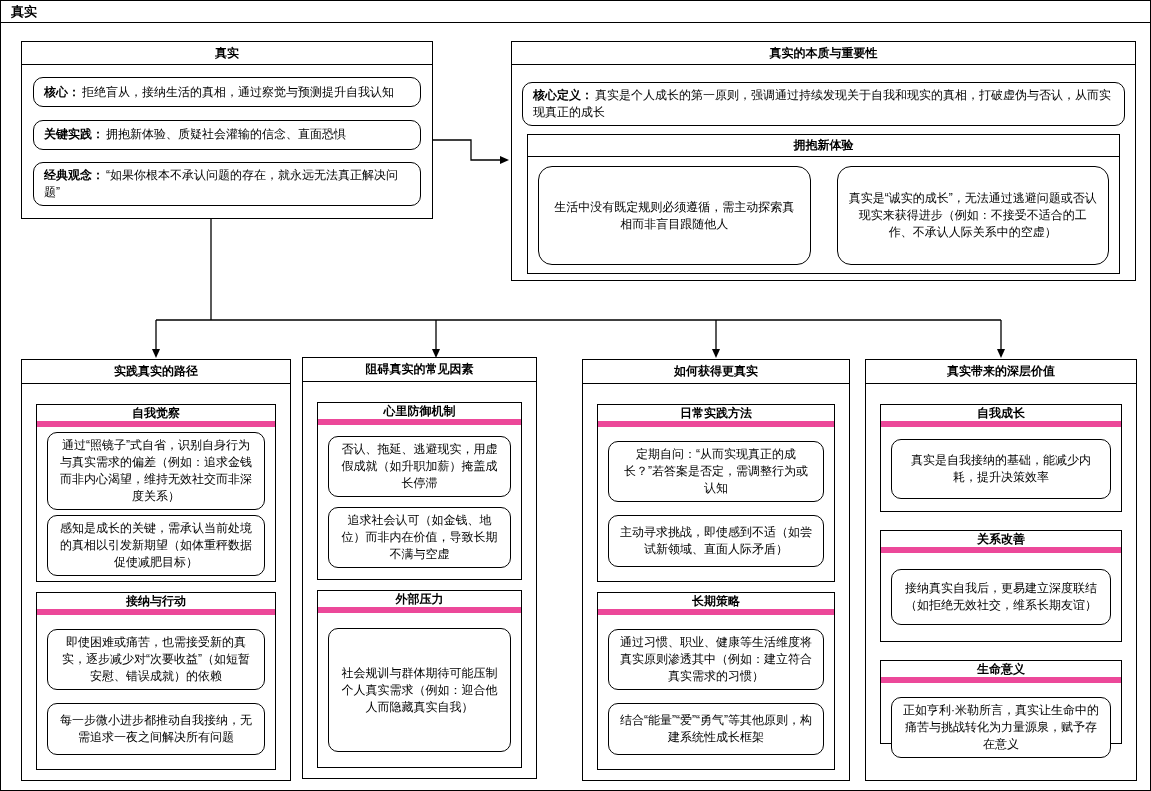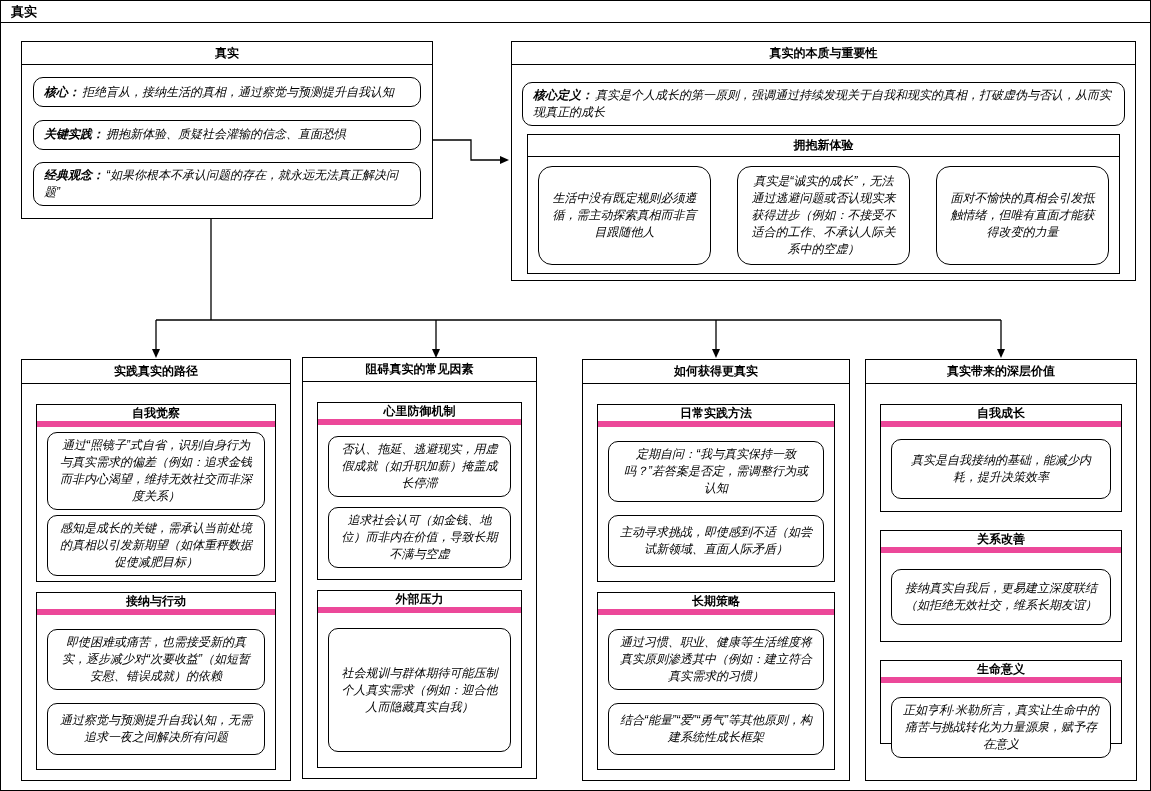--- a/index.html
+++ b/index.html
@@ -3,21 +3,21 @@
 <meta charset="utf-8">
 <style>
   html,body{margin:0;padding:0;background:#fff;}
   body{font-family:"Liberation Sans",sans-serif;color:#000;}
   .page{position:relative;width:1149px;height:789px;border:1px solid #000;background:#fff;overflow:hidden;}
   .page-header{position:absolute;left:0;top:0;width:100%;height:22px;border-bottom:1px solid #000;display:flex;align-items:center;box-sizing:border-box;}
   .page-title{font-weight:bold;font-size:13px;margin-left:10px;}
   .connectors{position:absolute;left:0;top:0;width:1151px;height:791px;pointer-events:none;}
   .box{position:absolute;border:1px solid #000;background:#fff;box-sizing:border-box;}
   .box-title{height:23px;border-bottom:1px solid #000;display:flex;align-items:center;justify-content:center;font-weight:bold;font-size:12px;box-sizing:border-box;}
-  .pill{border:1px solid #000;border-radius:10px;background:#fff;display:flex;align-items:center;justify-content:center;text-align:center;font-size:12px;line-height:17px;padding:4px 10px;box-sizing:border-box;font-style:italic;}
+  .pill{border:1px solid #000;border-radius:10px;background:#fff;display:flex;align-items:center;justify-content:center;text-align:center;font-size:12px;line-height:17px;padding:4px 10px;box-sizing:border-box;}
   .pill.left{justify-content:flex-start;text-align:left;}
   .pill b{margin-right:2px;white-space:nowrap;}
   
   .root-body{display:flex;flex-direction:column;justify-content:space-evenly;height:153px;padding:0 11px;}
   .root-body .pill{min-height:30px;}
   
   .essence-body{padding:17px 10px 0 10px;}
   .def-pill{min-height:40px;margin:0 0 8px 0;}
   .keypoints{position:relative;margin:0 5px;height:140px;border:1px solid #000;box-sizing:border-box;}
   .keypoints .box-title{height:22px;}
@@ -76,40 +76,39 @@
     <div class="box-title">真实的本质与重要性</div>
     <div class="essence-body">
       <div class="pill left def-pill">
         <span><b>核心定义：</b><span>真实是个人成长的第一原则，强调通过持续发现关于自我和现实的真相，打破虚伪与否认，从而实现真正的成长</span></span>
       </div>
       <div class="keypoints">
         <div class="box-title">拥抱新体验</div>
         <div class="kp-row">
           <div class="pill">生活中没有既定规则必须遵循，需主动探索真相而非盲目跟随他人</div>
           <div class="pill">真实是“诚实的成长”，无法通过逃避问题或否认现实来获得进步（例如：不接受不适合的工作、不承认人际关系中的空虚）</div>
-          <div class="pill">面对不愉快的真相会引发抵触情绪，但唯有直面才能获得改变的力量</div>
         </div>
       </div>
     </div>
   </div>
 
   <div class="col" style="left:20px;top:358px;width:270px;height:422px;">
     <div class="box-title">实践真实的路径</div>
     <div class="group" style="top:44px;height:178px;">
       <div class="group-title">自我觉察</div>
       <div class="group-body" style="height:154px;">
         <div class="pill">通过“照镜子”式自省，识别自身行为与真实需求的偏差（例如：追求金钱而非内心渴望，维持无效社交而非深度关系）</div>
         <div class="pill short">感知是成长的关键，需承认当前处境的真相以引发新期望（如体重秤数据促使减肥目标）</div>
       </div>
     </div>
     <div class="group" style="top:232px;height:178px;">
       <div class="group-title">接纳与行动</div>
       <div class="group-body" style="height:154px;">
         <div class="pill">即使困难或痛苦，也需接受新的真实，逐步减少对“次要收益”（如短暂安慰、错误成就）的依赖</div>
-        <div class="pill short">通过察觉与预测提升自我认知，无需追求一夜之间解决所有问题</div>
+        <div class="pill short">每一步微小进步都推动自我接纳，无需追求一夜之间解决所有问题</div>
       </div>
     </div>
   </div>
 
   <div class="col" style="left:301px;top:356px;width:235px;height:422px;">
     <div class="box-title">阻碍真实的常见因素</div>
     <div class="group" style="top:44px;height:178px;">
       <div class="group-title">心里防御机制</div>
       <div class="group-body" style="height:154px;">
         <div class="pill">否认、拖延、逃避现实，用虚假成就（如升职加薪）掩盖成长停滞</div>
@@ -122,21 +121,21 @@
         <div class="pill tall">社会规训与群体期待可能压制个人真实需求（例如：迎合他人而隐藏真实自我）</div>
       </div>
     </div>
   </div>
 
   <div class="col" style="left:581px;top:358px;width:268px;height:422px;">
     <div class="box-title">如何获得更真实</div>
     <div class="group" style="top:44px;height:178px;">
       <div class="group-title">日常实践方法</div>
       <div class="group-body" style="height:154px;">
-        <div class="pill">定期自问：“我与真实保持一致吗？”若答案是否定，需调整行为或认知</div>
+        <div class="pill">定期自问：“从而实现真正的成长？”若答案是否定，需调整行为或认知</div>
         <div class="pill short">主动寻求挑战，即使感到不适（如尝试新领域、直面人际矛盾）</div>
       </div>
     </div>
     <div class="group" style="top:232px;height:178px;">
       <div class="group-title">长期策略</div>
       <div class="group-body" style="height:154px;">
         <div class="pill">通过习惯、职业、健康等生活维度将真实原则渗透其中（例如：建立符合真实需求的习惯）</div>
         <div class="pill short">结合“能量”“爱”“勇气”等其他原则，构建系统性成长框架</div>
       </div>
     </div>

